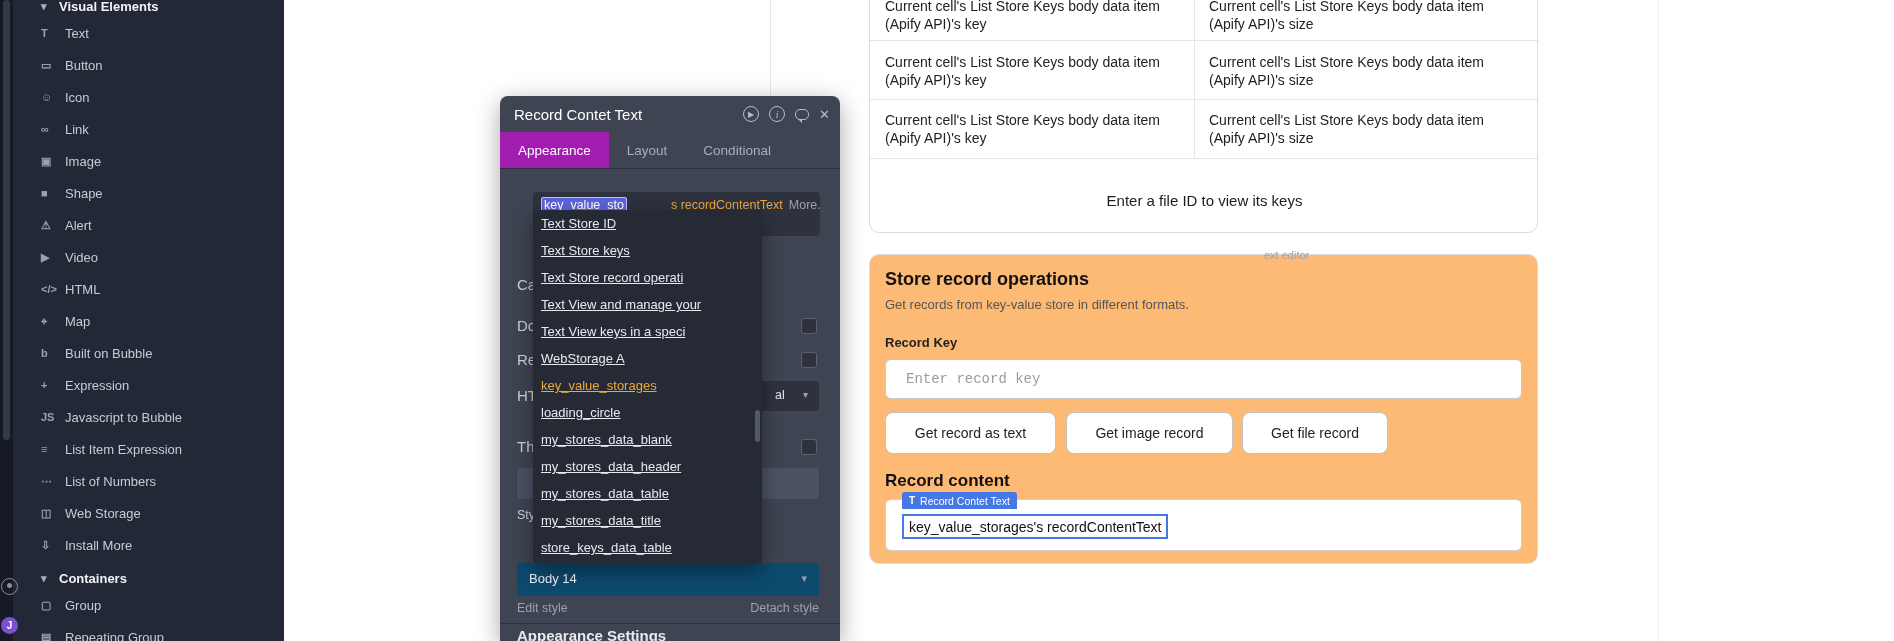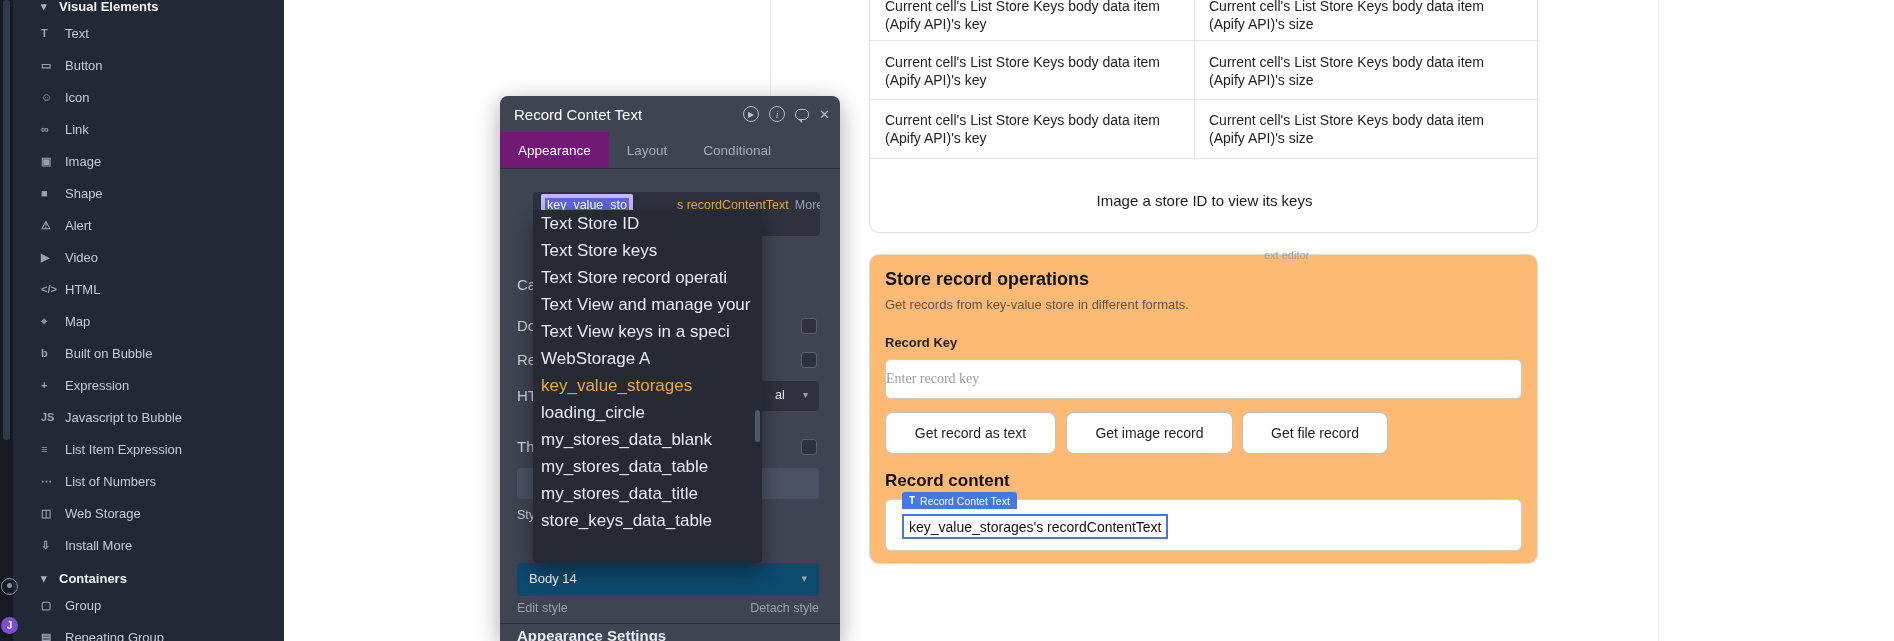--- a/index.html
+++ b/index.html
@@ -29,21 +29,21 @@
   .keys-box { position:absolute; left:869px; top:-20px; width:669px; height:253px; background:#fff; border:1px solid #dcdcdc; border-radius:10px; }
   .h-div { position:absolute; left:0; width:669px; height:1px; background:#e5e5e5; }
   .v-div { position:absolute; left:324px; top:0; width:1px; height:177px; background:#e5e5e5; }
   .grid-cell { position:absolute; width:302px; font-size:14px; line-height:18px; color:#222; }
   .empty-state { position:absolute; left:0; top:211px; width:669px; text-align:center; font-size:15px; color:#1c1c1c; }
 
   .ops-box { position:absolute; left:869px; top:254px; width:669px; height:310px; background:#fdba74; border:1px solid #dcdcdc; border-radius:10px; }
   .ops-title { position:absolute; left:15px; top:14px; font-size:18px; font-weight:bold; color:#111; }
   .ops-subtitle { position:absolute; left:15px; top:42px; font-size:13px; color:#555; }
   .ops-key-label { position:absolute; left:15px; top:80px; font-size:13px; font-weight:bold; color:#222; }
-  .ops-input { position:absolute; left:15px; top:104px; width:637px; height:40px; border:1px solid #c9c9c9; border-radius:6px; padding:0 0; font-size:14px; color:#222; font-family:Liberation Serif, serif; outline:none; background:#fff; }
+  .ops-input { position:absolute; left:15px; top:104px; width:637px; height:40px; border:1px solid #c9c9c9; border-radius:6px; padding:0 20px; font-size:14px; color:#222; font-family:Liberation Mono, monospace; outline:none; background:#fff; }
   .ops-input::placeholder { color:#9b9b9b; }
   .btn { position:absolute; top:157px; height:42px; background:#fff; border:1px solid #c2c2c2; border-radius:8px; font-size:14px; color:#222; font-family:"Liberation Sans",sans-serif; cursor:pointer; }
   .btn1 { left:15px;  width:171px; }
   .btn2 { left:196px; width:167px; }
   .btn3 { left:372px; width:146px; }
   .ops-content-label { position:absolute; left:15px; top:216px; font-size:17px; font-weight:bold; color:#111; }
   .sel-tag { position:absolute; left:32px; top:237px; height:17px; background:#4577e6; border-radius:3px 3px 0 0; color:#fff; font-size:10.5px; display:inline-flex; align-items:center; padding:0 7px; gap:5px; white-space:nowrap; z-index:3; }
   .sel-tag .t-ico { font-size:10px; font-weight:bold; }
   .group-box { position:absolute; left:15px; top:244px; width:637px; height:52px; border:1px solid #cfcfcf; border-radius:6px; background:#fff; }
   .sel-box { position:absolute; left:32px; top:259px; width:266px; height:25px; border:2px solid #4577e6; background:#fff; z-index:2; display:flex; align-items:center; padding-left:5px; font-size:14px; color:#111; white-space:nowrap; overflow:hidden; }
@@ -54,45 +54,45 @@
   .panel-title { font-size:15px; color:#ffffff; flex:1 1 auto; white-space:nowrap; }
   .tb-icons { display:flex; align-items:center; gap:10px; }
   .circle-ico { width:16px; height:16px; border:1.4px solid #b6bcc8; border-radius:50%; color:#b6bcc8; font-size:8px; display:flex; align-items:center; justify-content:center; cursor:pointer; }
   .circle-ico.info { font-size:10px; font-style:italic; font-family:"Liberation Serif",serif; }
   .comment-ico { width:14px; height:11px; border:1.4px solid #b6bcc8; border-radius:5px; position:relative; cursor:pointer; }
   .comment-ico::after { content:""; position:absolute; left:2px; bottom:-4px; width:0; height:0; border-left:4px solid transparent; border-right:0 solid transparent; border-top:4px solid #b6bcc8; }
   .close-ico { color:#b6bcc8; font-size:13px; cursor:pointer; line-height:1; }
 
   .tabs { position:absolute; left:0; top:36px; width:100%; height:37px; display:flex; border-bottom:1px solid #2c313d; }
   .tab { padding:0 18px; display:flex; align-items:center; font-size:13.5px; color:#a7adbb; cursor:pointer; }
-  .tab.active { background:#701a75; color:#ffffff; }
+  .tab.active { background:#a21caf; color:#ffffff; }
 
   .expr-box { position:absolute; left:33px; top:96px; width:287px; height:44px; background:#2d323e; border-radius:4px; padding:6px 8px; font-size:12.5px; white-space:nowrap; overflow:hidden; }
-  .token { background:#5c64d8; border:4px solid #c4b5fd; border-radius:2px; color:#fff; padding:0 2px; }
+  .token { background:#5c64d8; border:1px solid #c4b5fd; border-radius:2px; color:#fff; padding:0 2px; }
   .tail { color:#eda73f;padding-left:44px; }
   .more { color:#9aa1af; margin-left:6px; cursor:pointer; }
   .texteditor-link { position:absolute; left:764px; top:153px; font-size:11px; color:#9aa1af; cursor:pointer; white-space:nowrap; }
 
   .frag { position:absolute; left:17px; font-size:15px; color:#cdd2dc; white-space:nowrap; }
   .checkbox { position:absolute; left:301px; width:16px; height:16px; background:#2d323e; border:1px solid #5a6170; border-radius:3px; cursor:pointer; }
   .mini-select { position:absolute; left:200px; top:285px; width:119px; height:30px; background:#2d323e; border-radius:4px; }
   .mini-select .val { position:absolute; left:75px; top:7px; font-size:12.5px; color:#e6e9ef; }
   .mini-select .caret { position:absolute; left:103px; top:8px; font-size:10px; color:#9aa1af; }
   .grey-box { position:absolute; left:17px; top:372px; width:302px; height:31px; background:#4b5263; border-radius:4px; }
   .style-label { position:absolute; left:17px; top:412px; font-size:12.5px; color:#cdd2dc; }
   .style-select { position:absolute; left:17px; top:467px; width:302px; height:33px; background:#0c4a6e; border-radius:4px; cursor:pointer; }
   .style-select .val { position:absolute; left:12px; top:8px; font-size:13px; color:#f0f2f6; }
   .style-select .caret { position:absolute; right:12px; top:9px; font-size:11px; color:#9aa1af; }
   .link-row { position:absolute; left:17px; right:21px; top:505px; display:flex; justify-content:space-between; font-size:12.5px; color:#9aa1af; }
   .link-row span { cursor:pointer; }
   .panel-div { position:absolute; left:0; top:527px; width:100%; height:1px; background:#2c313d; }
   .section-header { position:absolute; left:17px; top:531px; font-size:15px; font-weight:bold; color:#e8eaf0; }
 
   .dropdown { position:absolute; left:33px; top:114px; width:229px; height:353px; background:#262a35; border-radius:0 0 4px 4px; box-shadow:0 8px 20px rgba(0,0,0,.4); z-index:20; overflow:hidden; }
-  .dd-item { height:27px; line-height:27px; padding-left:8px; font-size:17px; color:#e6e9ef; white-space:nowrap; cursor:pointer; }
+  .dd-item { height:27px; line-height:27px; padding-left:8px; font-size:13px; color:#e6e9ef; white-space:nowrap; cursor:pointer;text-decoration:underline; }
   .dd-hl { color:#eda73f; }
   .dd-scroll { position:absolute; right:2px; top:200px; width:5px; height:32px; background:#525a68; border-radius:3px; }
 </style>
 </head>
 <body>
 
 <div class="stage">
 
   <div class="page-line-left"></div>
   <div class="page-line-right"></div>
@@ -103,21 +103,21 @@
     <div class="h-div" style="top:118px"></div>
     <div class="h-div" style="top:177px"></div>
 
     <div class="grid-cell" style="left:15px; top:16px;">Current cell's List Store Keys body data item (Apify API)'s key</div>
     <div class="grid-cell" style="left:339px; top:16px;">Current cell's List Store Keys body data item (Apify API)'s size</div>
     <div class="grid-cell" style="left:15px; top:72px;">Current cell's List Store Keys body data item (Apify API)'s key</div>
     <div class="grid-cell" style="left:339px; top:72px;">Current cell's List Store Keys body data item (Apify API)'s size</div>
     <div class="grid-cell" style="left:15px; top:130px;">Current cell's List Store Keys body data item (Apify API)'s key</div>
     <div class="grid-cell" style="left:339px; top:130px;">Current cell's List Store Keys body data item (Apify API)'s size</div>
 
-    <div class="empty-state">Image a store ID to view its keys</div>
+    <div class="empty-state">Enter a file ID to view its keys</div>
   </div>
 
   <div class="ops-box">
     <div class="ops-title">Store record operations</div>
     <div class="ops-subtitle">Get records from key-value store in different formats.</div>
     <div class="ops-key-label">Record Key</div>
     <input class="ops-input" placeholder="Enter record key" style="">
     <button class="btn btn1">Get record as text</button>
     <button class="btn btn2">Get image record</button>
     <button class="btn btn3">Get file record</button>
@@ -276,20 +276,21 @@
       <div id="autocomplete-list">
           <div class="dd-item">Text Store ID</div>
           <div class="dd-item">Text Store keys</div>
           <div class="dd-item">Text Store record operati</div>
           <div class="dd-item">Text View and manage your</div>
           <div class="dd-item">Text View keys in a speci</div>
           <div class="dd-item">WebStorage A</div>
           <div class="dd-item dd-hl">key_value_storages</div>
           <div class="dd-item">loading_circle</div>
           <div class="dd-item">my_stores_data_blank</div>
+          <div class="dd-item">my_stores_data_header</div>
           <div class="dd-item">my_stores_data_table</div>
           <div class="dd-item">my_stores_data_title</div>
           <div class="dd-item">store_keys_data_table</div>
         </div>
       <div class="dd-scroll"></div>
     </div>
   </div>
 
 </div>
 

